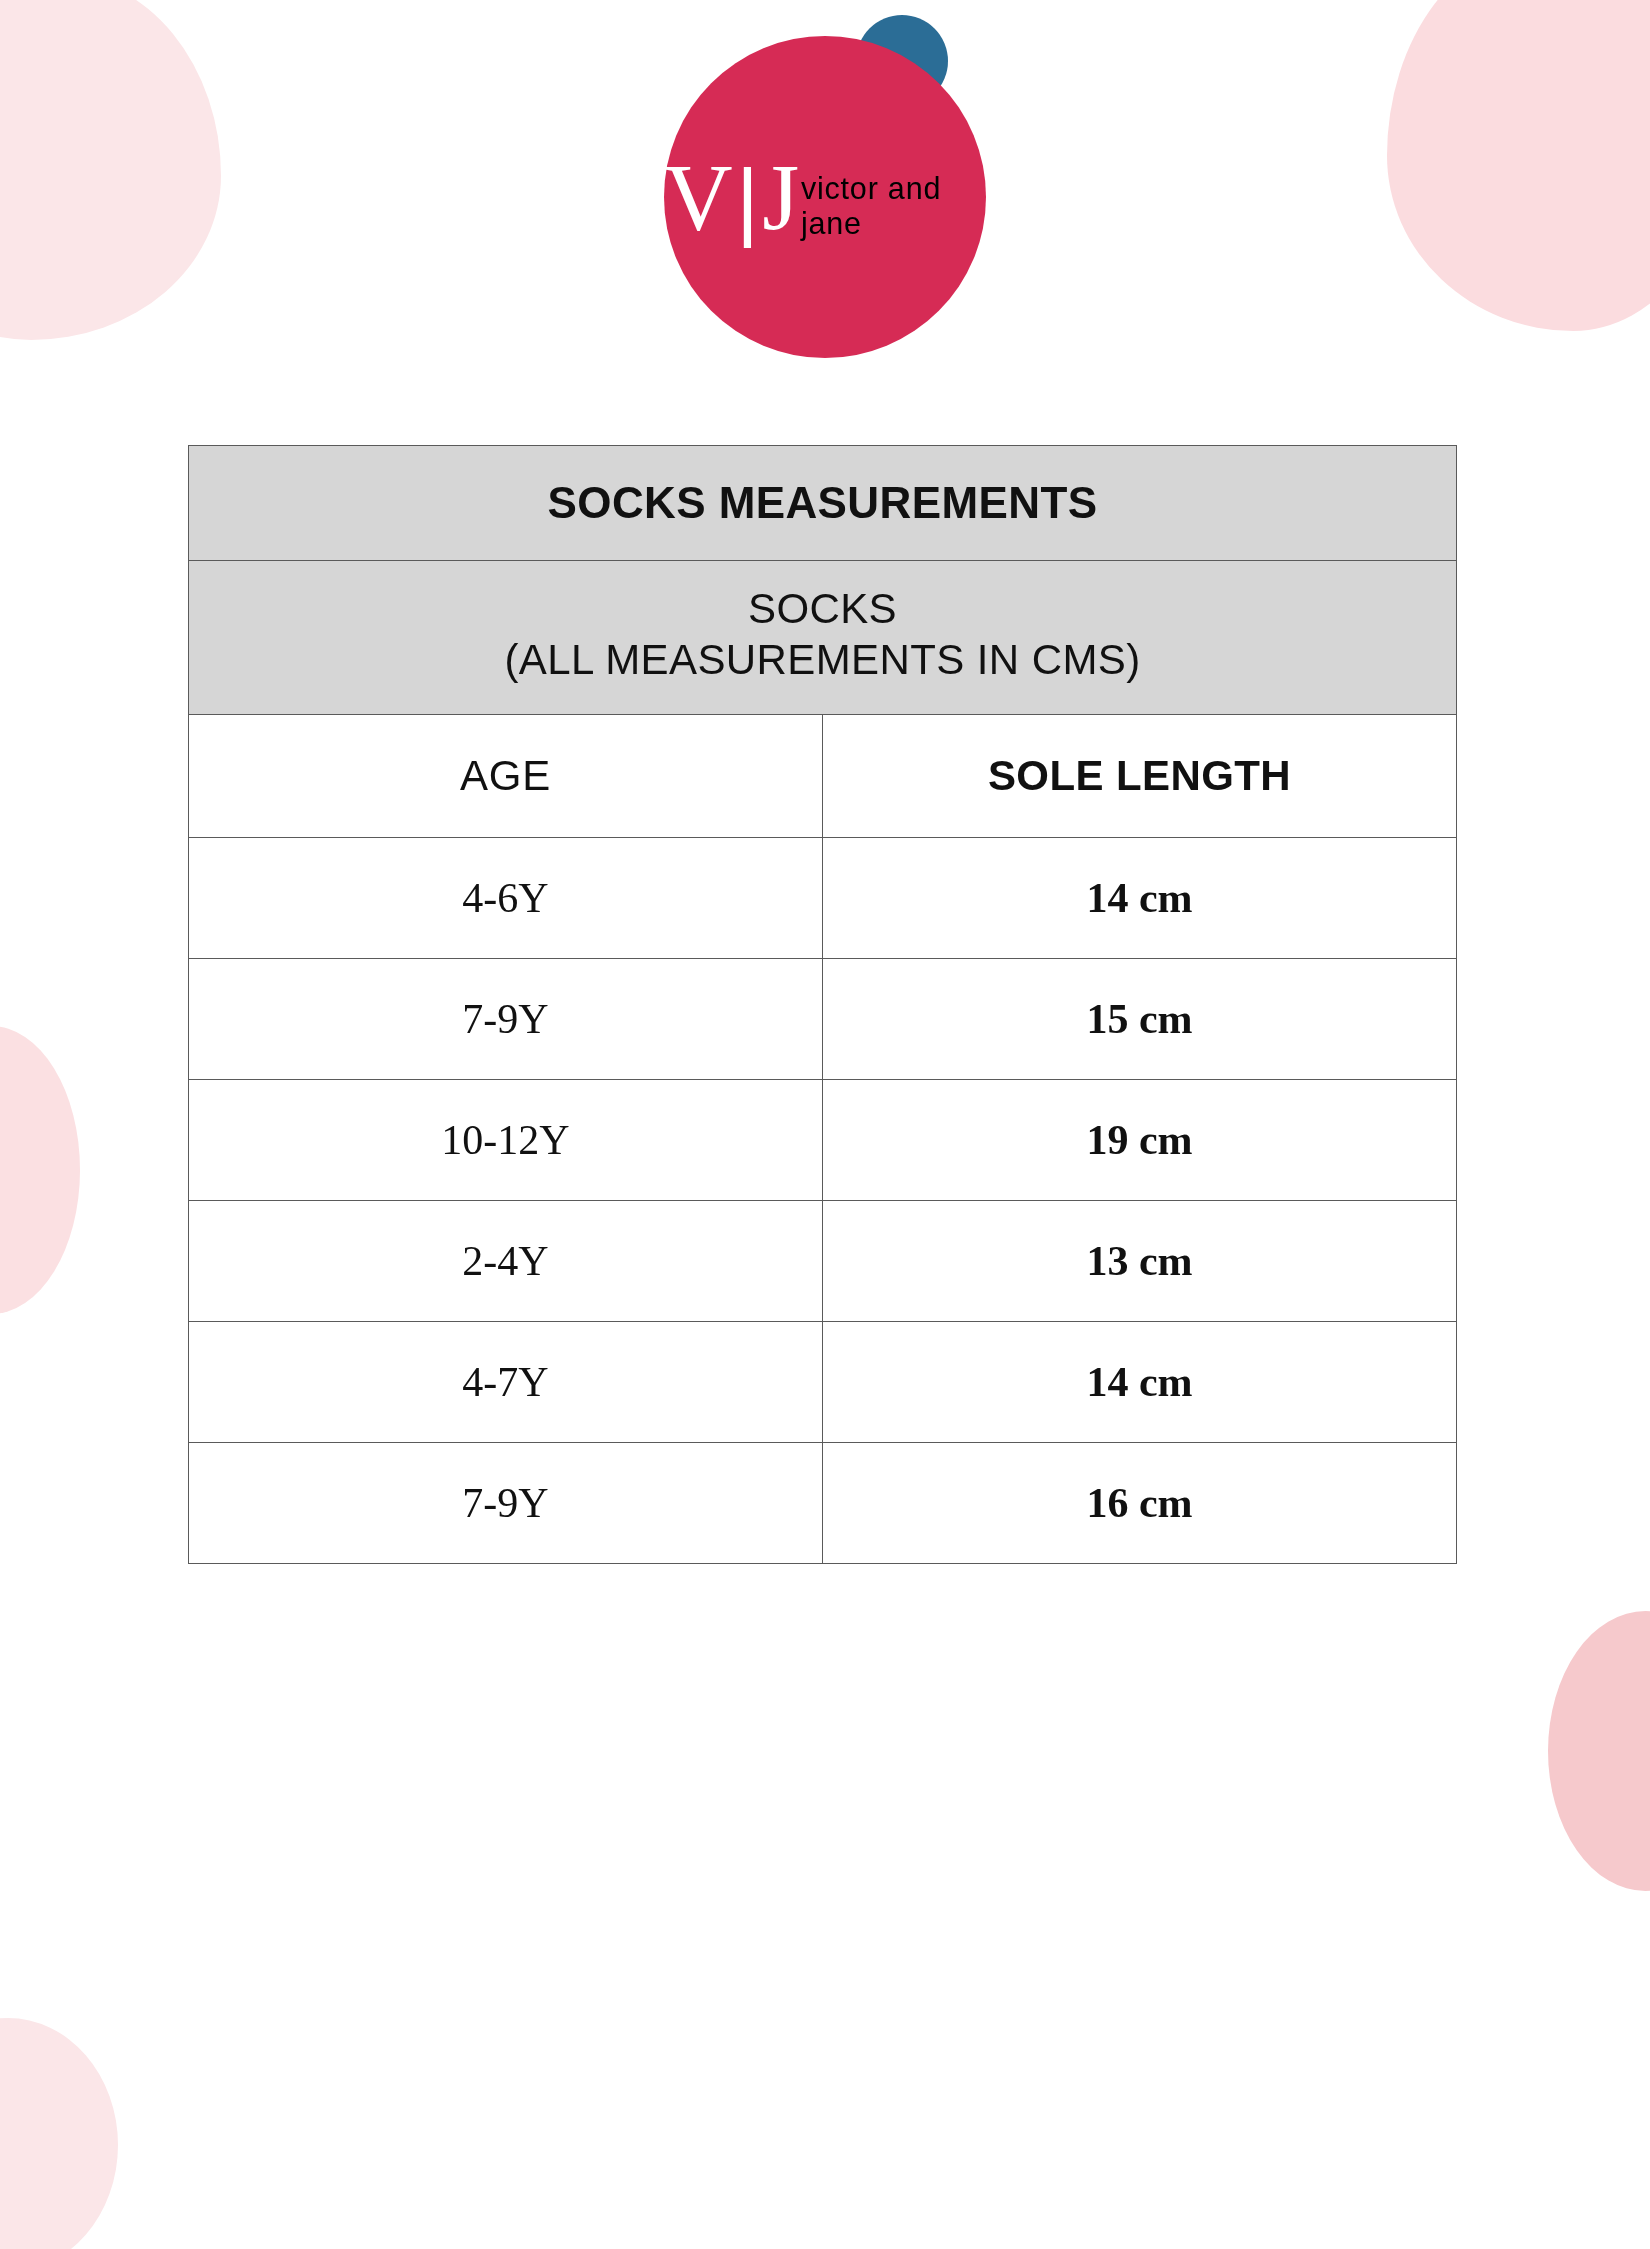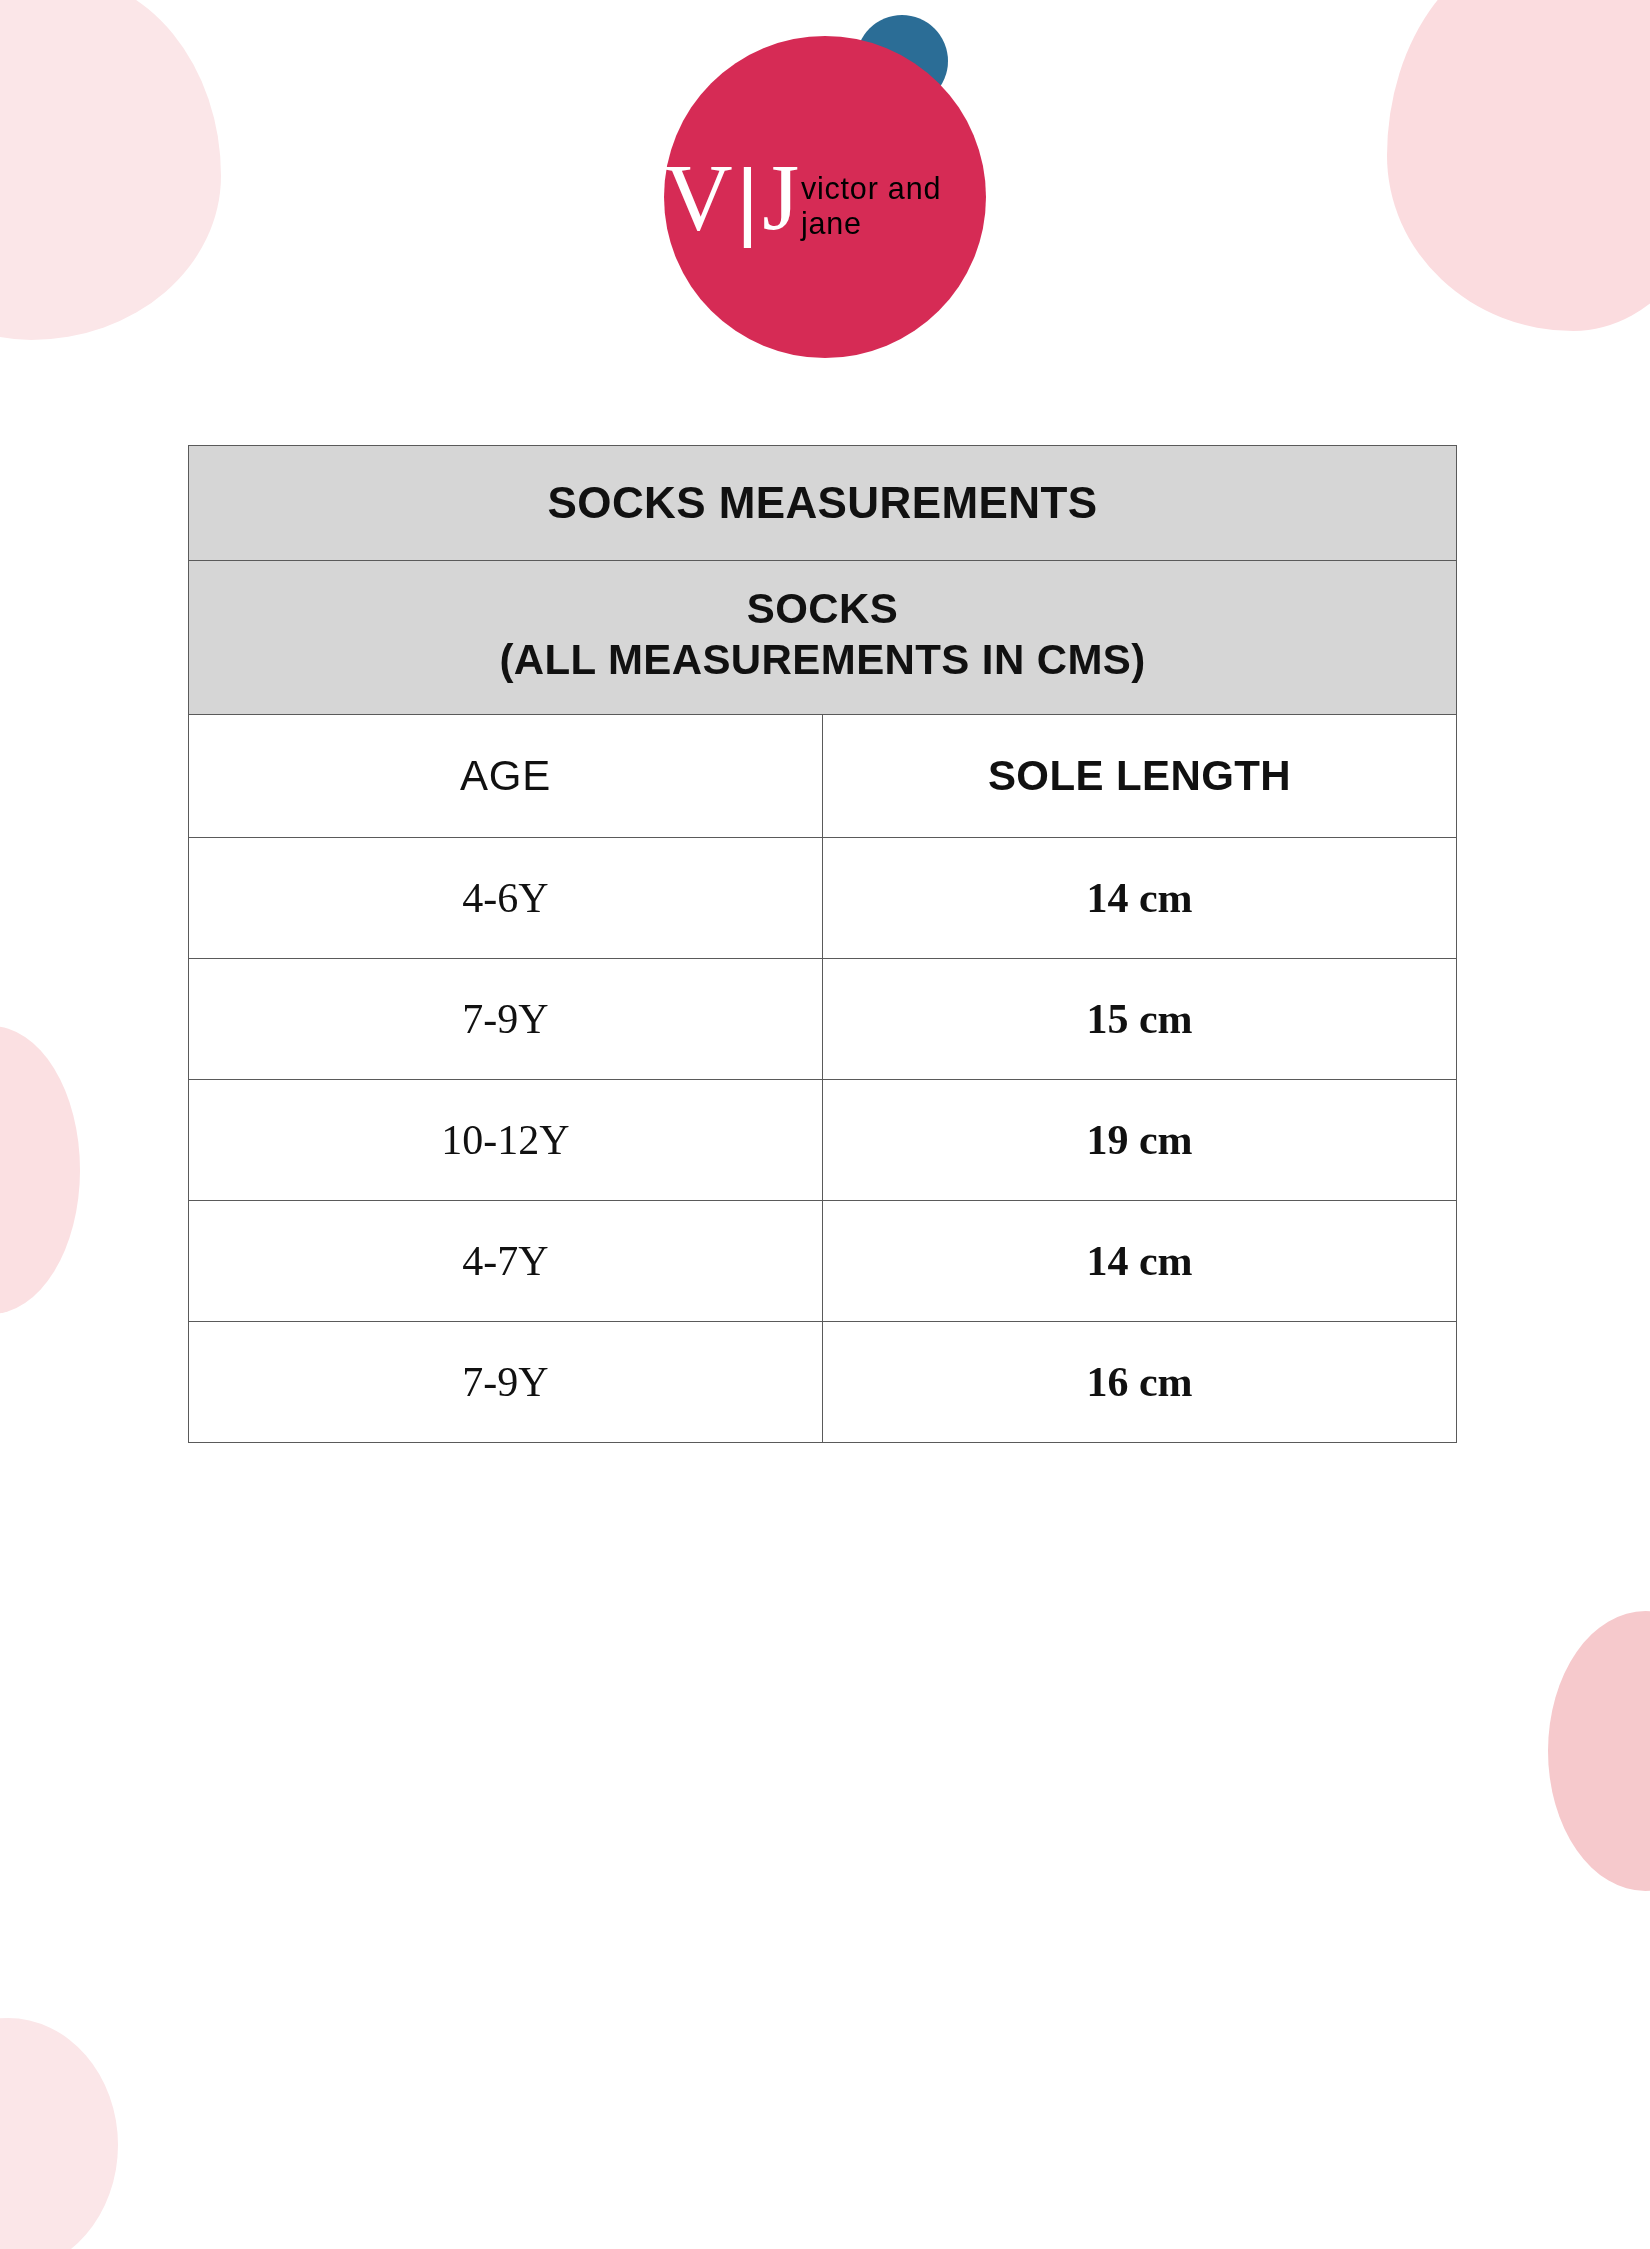--- a/index.html
+++ b/index.html
@@ -145,21 +145,21 @@
   .title-row td {
     background: #d6d6d6;
     font-size: 44px;
     font-weight: bold;
     padding: 32px 8.5px;
     letter-spacing: 0.4px;
   }
   .subtitle-row td {
     background: #d6d6d6;
     font-size: 42px;
-    font-weight: bold;
+    font-weight: normal;
     padding: 22px 8.5px 29px 8.5px;
     line-height: 1.22;
     letter-spacing: 0.4px;
     margin-top: 11px;
   }
   .header-row td {
     font-size: 42px;
     padding: 37px 8.5px;
   }
   .header-row td.age-head {
@@ -229,20 +229,24 @@
         </tr>
         <tr class="data-row">
           <td class="age-cell">7-9Y</td>
           <td class="sole-cell">15 cm</td>
         </tr>
         <tr class="data-row">
           <td class="age-cell">10-12Y</td>
           <td class="sole-cell">19 cm</td>
         </tr>
         <tr class="data-row">
+          <td class="age-cell">2-4Y</td>
+          <td class="sole-cell">13 cm</td>
+        </tr>
+        <tr class="data-row">
           <td class="age-cell">4-7Y</td>
           <td class="sole-cell">14 cm</td>
         </tr>
         <tr class="data-row">
           <td class="age-cell">7-9Y</td>
           <td class="sole-cell">16 cm</td>
         </tr>
       </tbody>
   </table>
 </div>

